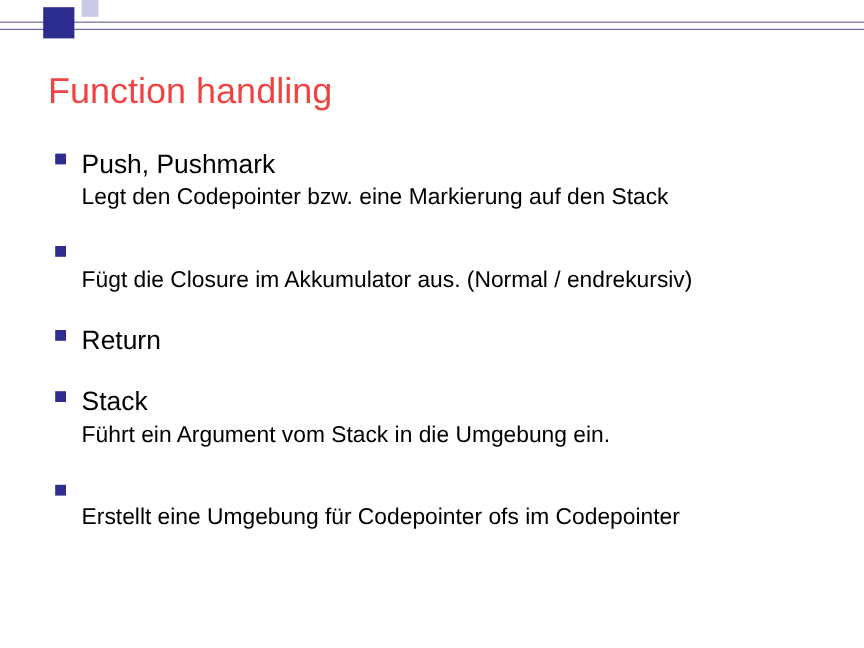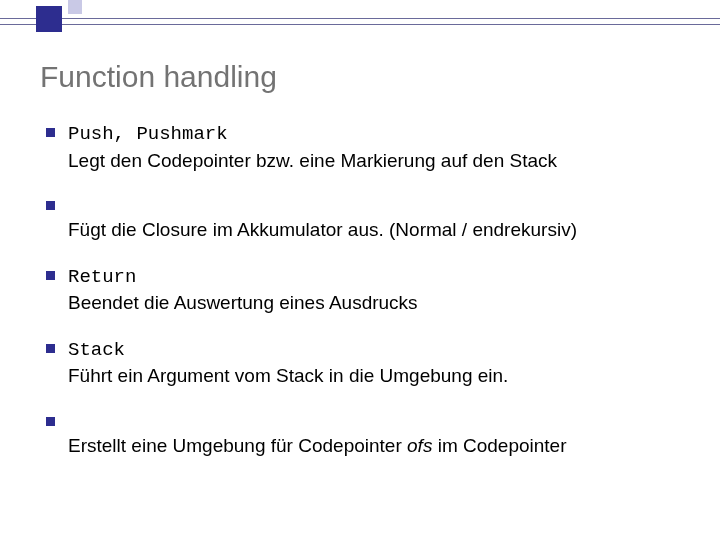--- a/index.html
+++ b/index.html
@@ -54,21 +54,21 @@
   .content {
     position: absolute;
     left: 40px;
     top: 60px;
     width: 640px;
   }
   h1.title {
     font-size: 30px;
     font-weight: normal;
     margin: 0 0 28px 0;
-    color: #737373;
+    color: #ef4444;
   }
   ul.items {
     list-style: none;
     margin: 0;
     padding: 0;
   }
   ul.items > li {
     position: relative;
     padding-left: 28px;
     margin-bottom: 22px;
@@ -77,28 +77,27 @@
   ul.items > li::before {
     content: "";
     position: absolute;
     left: 6px;
     top: 6px;
     width: 9px;
     height: 9px;
     background: #2d2d8f;
   }
   .term {
-    font-family: Liberation Mono, monospace;
-    font-size: 19px;
+    font-family: Liberation Sans, sans-serif;
+    font-size: 22px;
   }
   .desc {
     font-size: 19px;
   }
   .italic {
-    font-style: italic;
   }
 </style>
 </head>
 <body>
 
 <div class="deco">
   <div class="hline-top"></div>
   <div class="hline-bot"></div>
   <div class="sq-big"></div>
   <div class="sq-small"></div>
@@ -111,21 +110,20 @@
     <li>
       <span class="term">Push, Pushmark</span><br>
       <span class="desc">Legt den Codepointer bzw. eine Markierung auf den Stack</span>
     </li>
     <li>
       <br>
       <span class="desc">Fügt die Closure im Akkumulator aus. (Normal / endrekursiv)</span>
     </li>
     <li>
       <span class="term">Return</span><br>
-      <span class="desc">Beendet die Auswertung eines Ausdrucks</span>
     </li>
     <li>
       <span class="term">Stack</span><br>
       <span class="desc">Führt ein Argument vom Stack in die Umgebung ein.</span>
     </li>
     <li>
       <br>
       <span class="desc"><span>Erstellt eine Umgebung für Codepointer </span><span class="italic">ofs</span><span> im Codepointer</span></span>
     </li>
   </ul>

